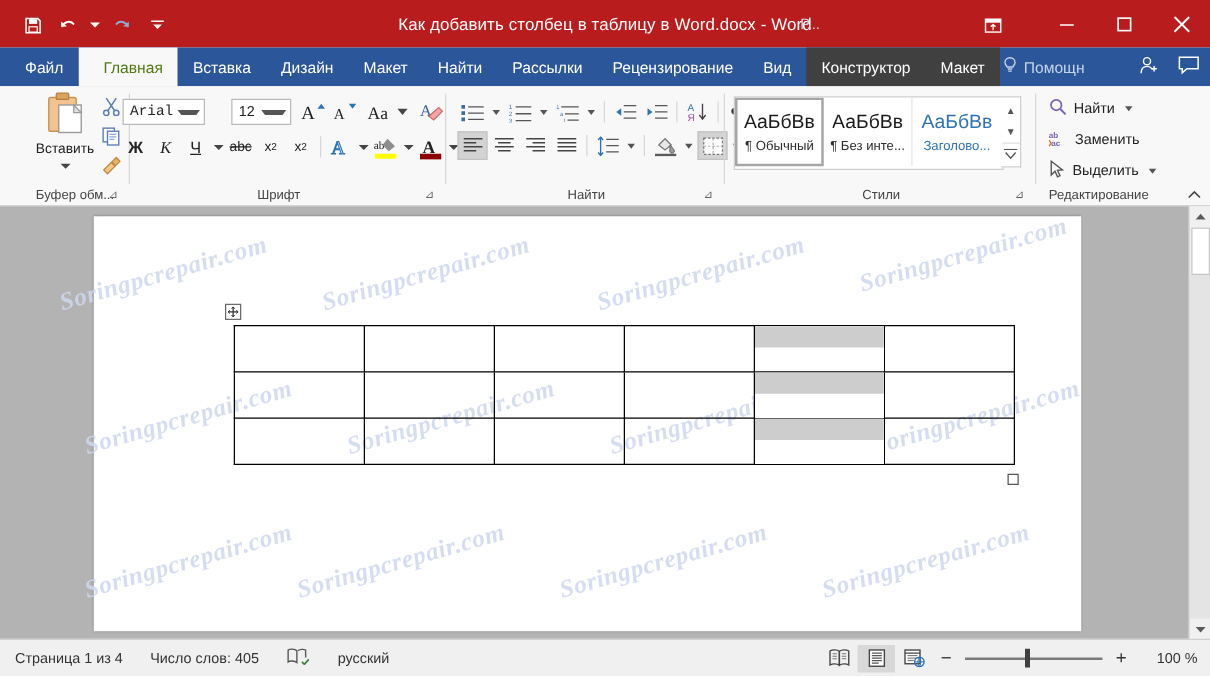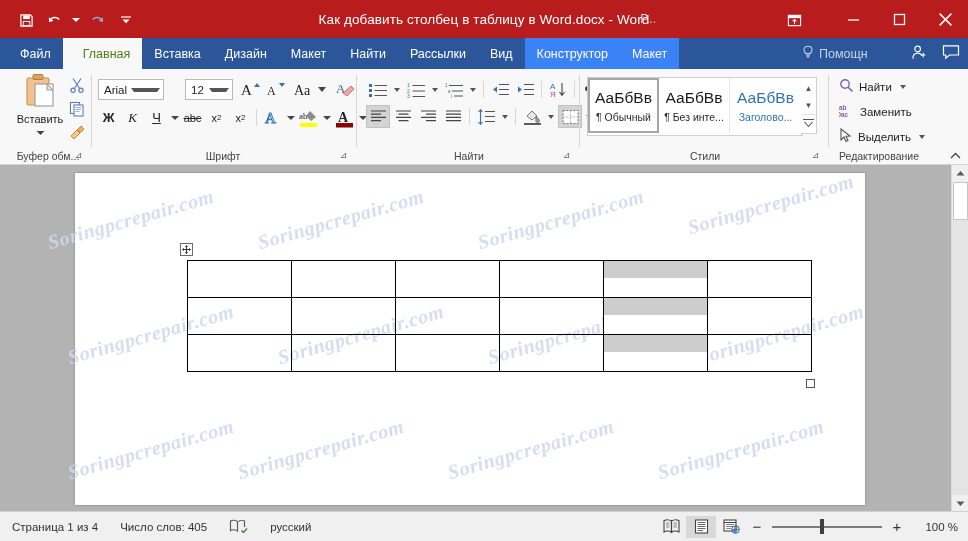--- a/index.html
+++ b/index.html
@@ -50,21 +50,21 @@
   .tabsrow{
     position:absolute;left:0;top:38px;width:968px;height:31px;
     background:#2b579a;
   }
   .tabs{position:absolute;left:8px;top:0;display:flex;height:31px;align-items:stretch;}
   .tab{
     display:flex;align-items:center;padding:0 12px;height:31px;
     font-size:12.5px;color:#fff;white-space:nowrap;
   }
   .tab.active{background:#f9f8f8;color:#4d7c0f;padding-left:20px;}
-  .tab.contextual{background:#3b82f6;}
+  .tab.contextual{background:#404040;}
   .tellme{
     position:absolute;left:802px;top:0;height:31px;display:flex;align-items:center;gap:5px;
     font-size:12.5px;color:#c6d3e8;
   }
   .tb-right{position:absolute;right:8px;top:0;height:31px;display:flex;align-items:center;gap:14px;}
 
   
   .ribbon{
     position:absolute;left:0;top:69px;width:968px;height:95px;
     background:#f9f8f8;border-bottom:1px solid #d4d4d4;
@@ -74,34 +74,34 @@
     position:absolute;bottom:2px;width:100%;text-align:center;
     font-size:10.5px;color:#444;
   }
   .grp-sep{position:absolute;top:6px;width:1px;height:72px;background:#d7d7d7;}
   .dlg{
     position:absolute;bottom:3px;width:11px;height:11px;
     font-size:9px;color:#666;line-height:11px;text-align:center;
   }
 
   
-  .g-clip{left:4px;width:88px;}
+  .g-clip{left:16px;width:88px;}
   .paste{
     position:absolute;left:10px;top:4px;width:52px;text-align:center;
   }
   .paste-lbl{font-size:11px;color:#222;margin-top:1px;}
   .mini-col{position:absolute;left:62px;top:5px;display:flex;flex-direction:column;gap:3px;}
   .mini{width:22px;height:21px;display:flex;align-items:center;justify-content:center;}
 
   
   .g-font{left:89px;width:268px;}
   .fontbox{
     position:absolute;left:9px;top:10px;width:66px;height:21px;
     border:1px solid #b9b9b9;background:#fff;
-    display:flex;align-items:center;padding:0 3px 0 5px;box-sizing:border-box;
+    display:flex;align-items:center;padding:0 3px 0 5px;box-sizing:border-box;font-family:Liberation Mono, monospace;
   }
   .fontbox span{flex:1;font-size:11.5px;color:#222;}
   .sizebox{
     position:absolute;left:96px;top:10px;width:48px;height:21px;
     border:1px solid #b9b9b9;background:#fff;
     display:flex;align-items:center;padding:0 3px 0 5px;box-sizing:border-box;
   }
   .sizebox span{flex:1;font-size:11.5px;color:#222;}
   .caret{
     width:0;height:0;border-left:3.5px solid transparent;border-right:3.5px solid transparent;
@@ -308,20 +308,21 @@
 
   <div class="tabsrow">
     <div class="tabs">
       <div class="tab">Файл</div>
       <div class="tab active">Главная</div>
       <div class="tab">Вставка</div>
       <div class="tab">Дизайн</div>
       <div class="tab">Макет</div>
       <div class="tab">Найти</div>
       <div class="tab">Рассылки</div>
+      <div class="tab">Рецензирование</div>
       <div class="tab">Вид</div>
       <div class="tab contextual">Конструктор</div>
       <div class="tab contextual">Макет</div>
     </div>
 
     <div class="tellme">
       <span>
         <svg width="12" height="14" viewBox="0 0 12 14">
             <path d="M6 1.2 C3.4 1.2 2 3.1 2 4.9 C2 6.5 3.2 7.4 3.7 8.6 H8.3 C8.8 7.4 10 6.5 10 4.9 C10 3.1 8.6 1.2 6 1.2 Z" fill="none" stroke="#c6d3e8" stroke-width="1.1"></path>
             <path d="M4.2 10.2 H7.8 M4.6 11.9 H7.4" stroke="#c6d3e8" stroke-width="1.1"></path>

